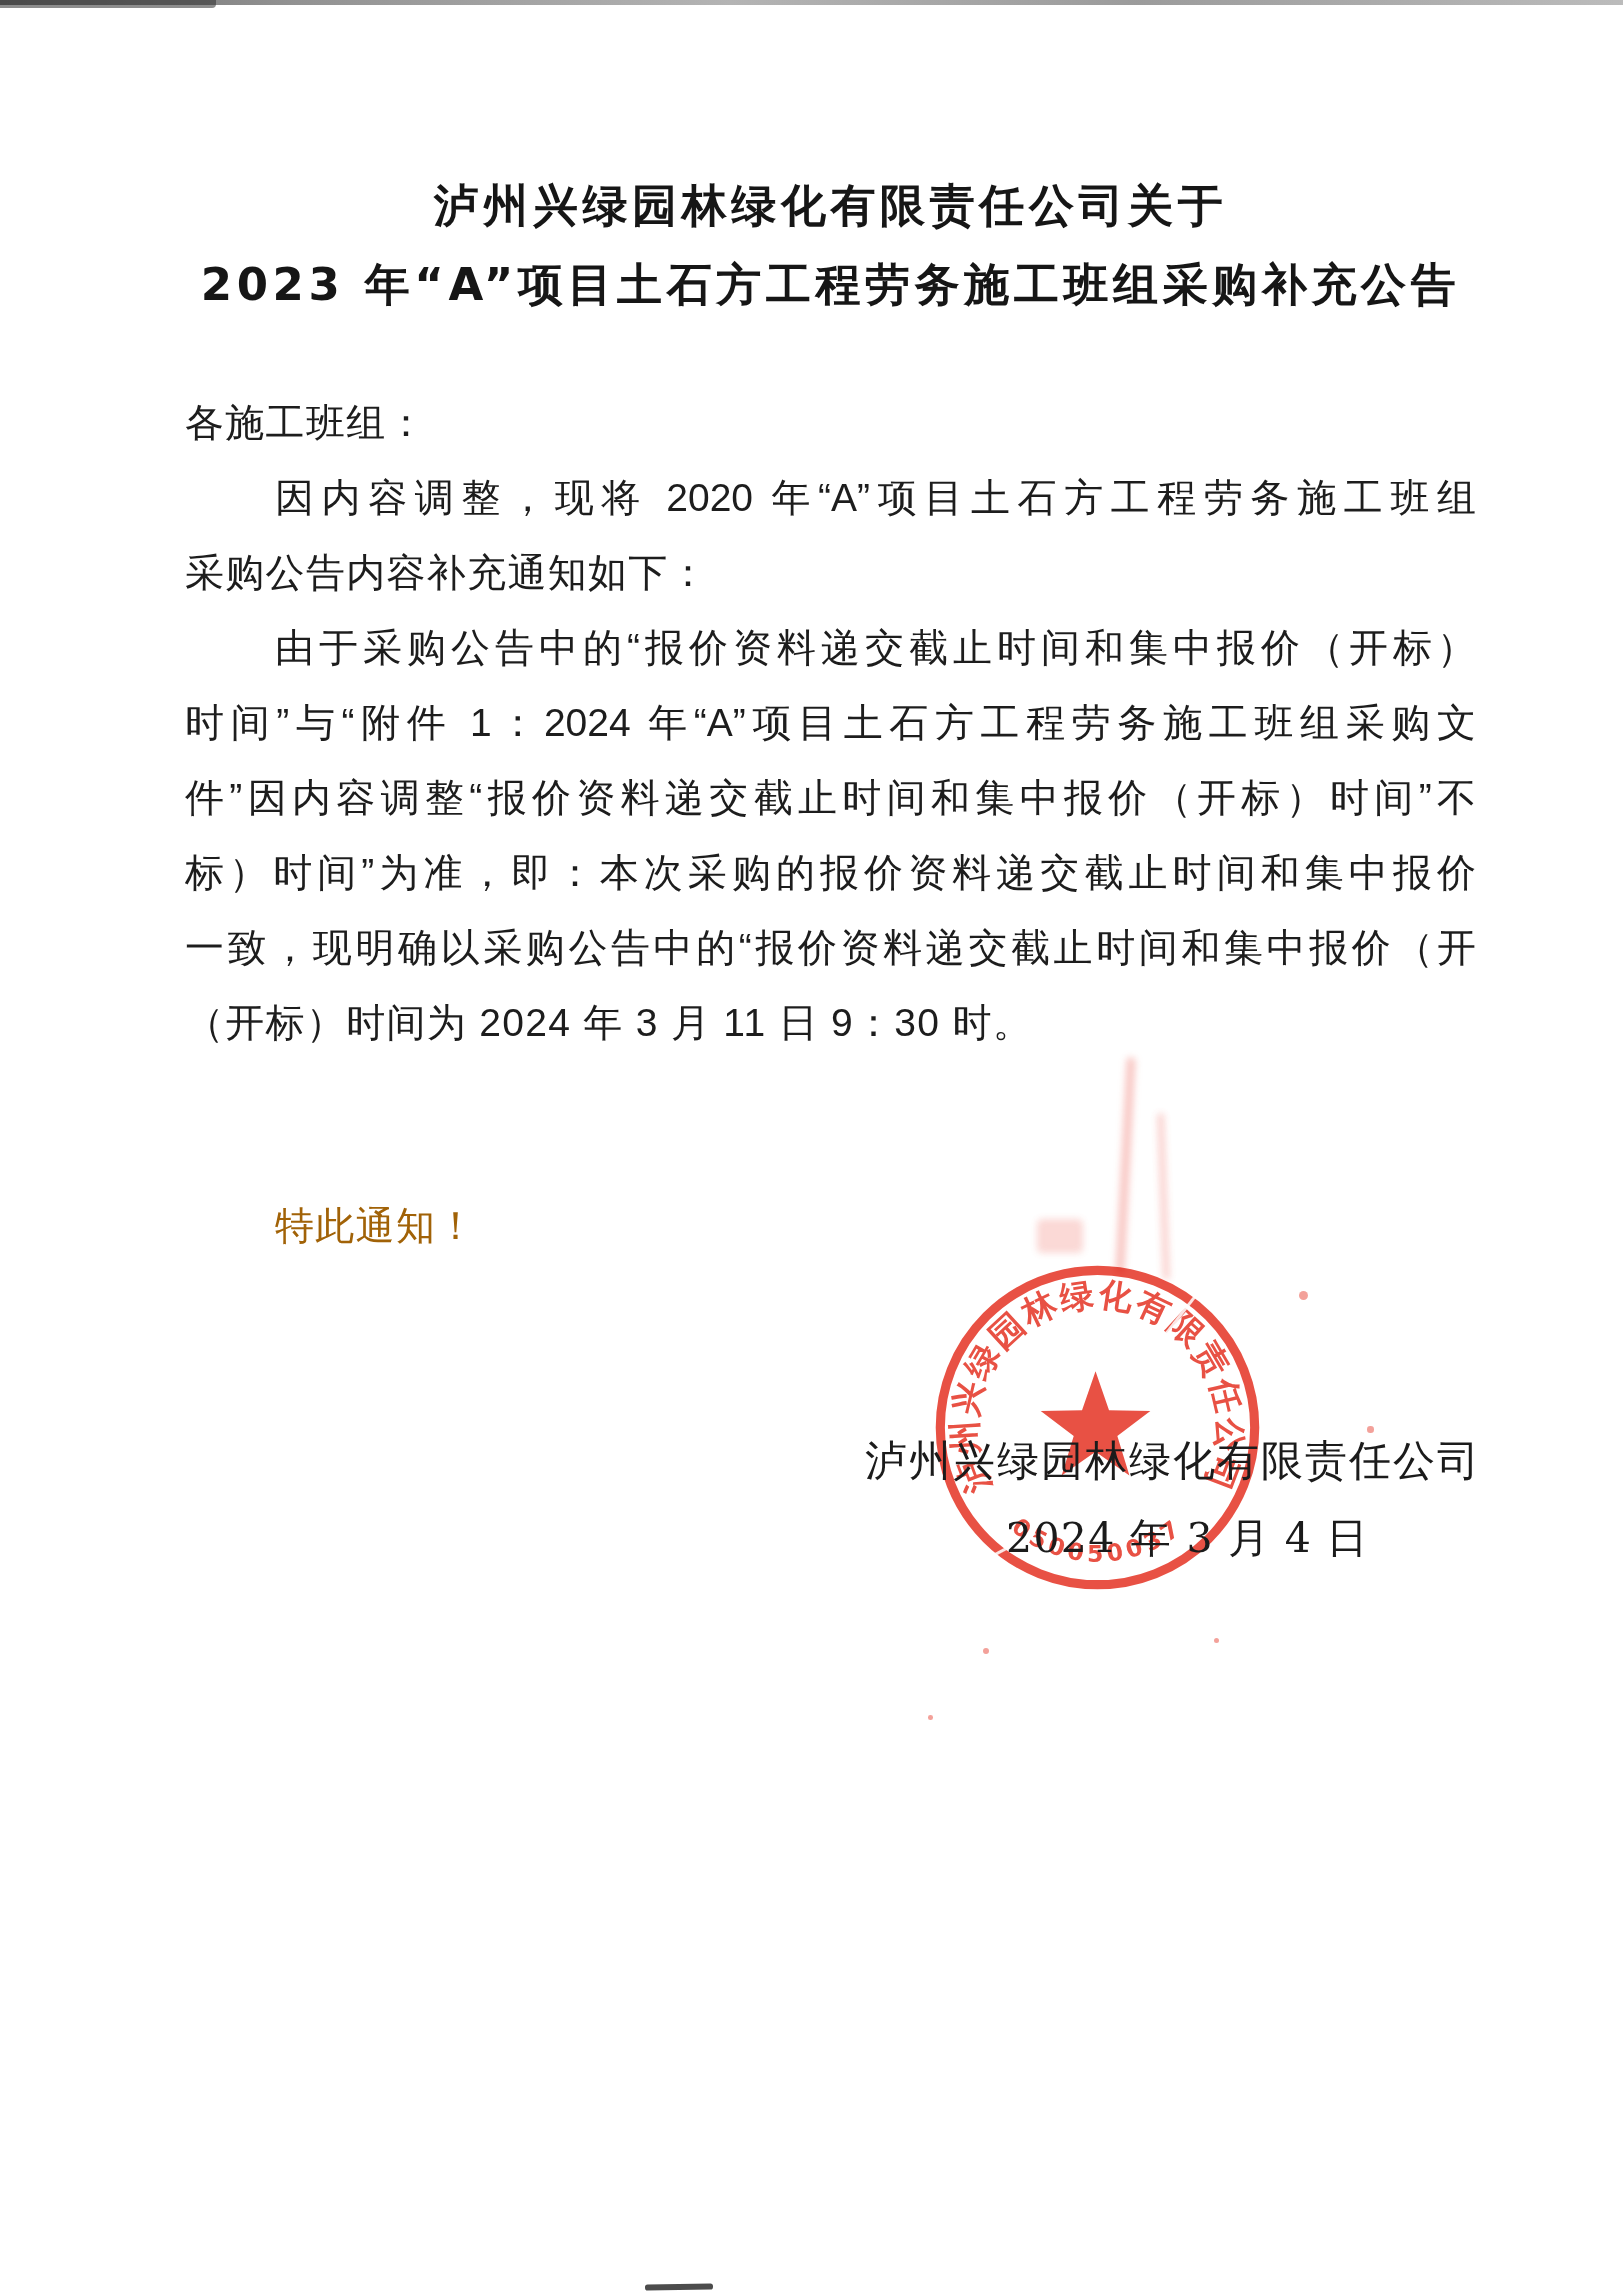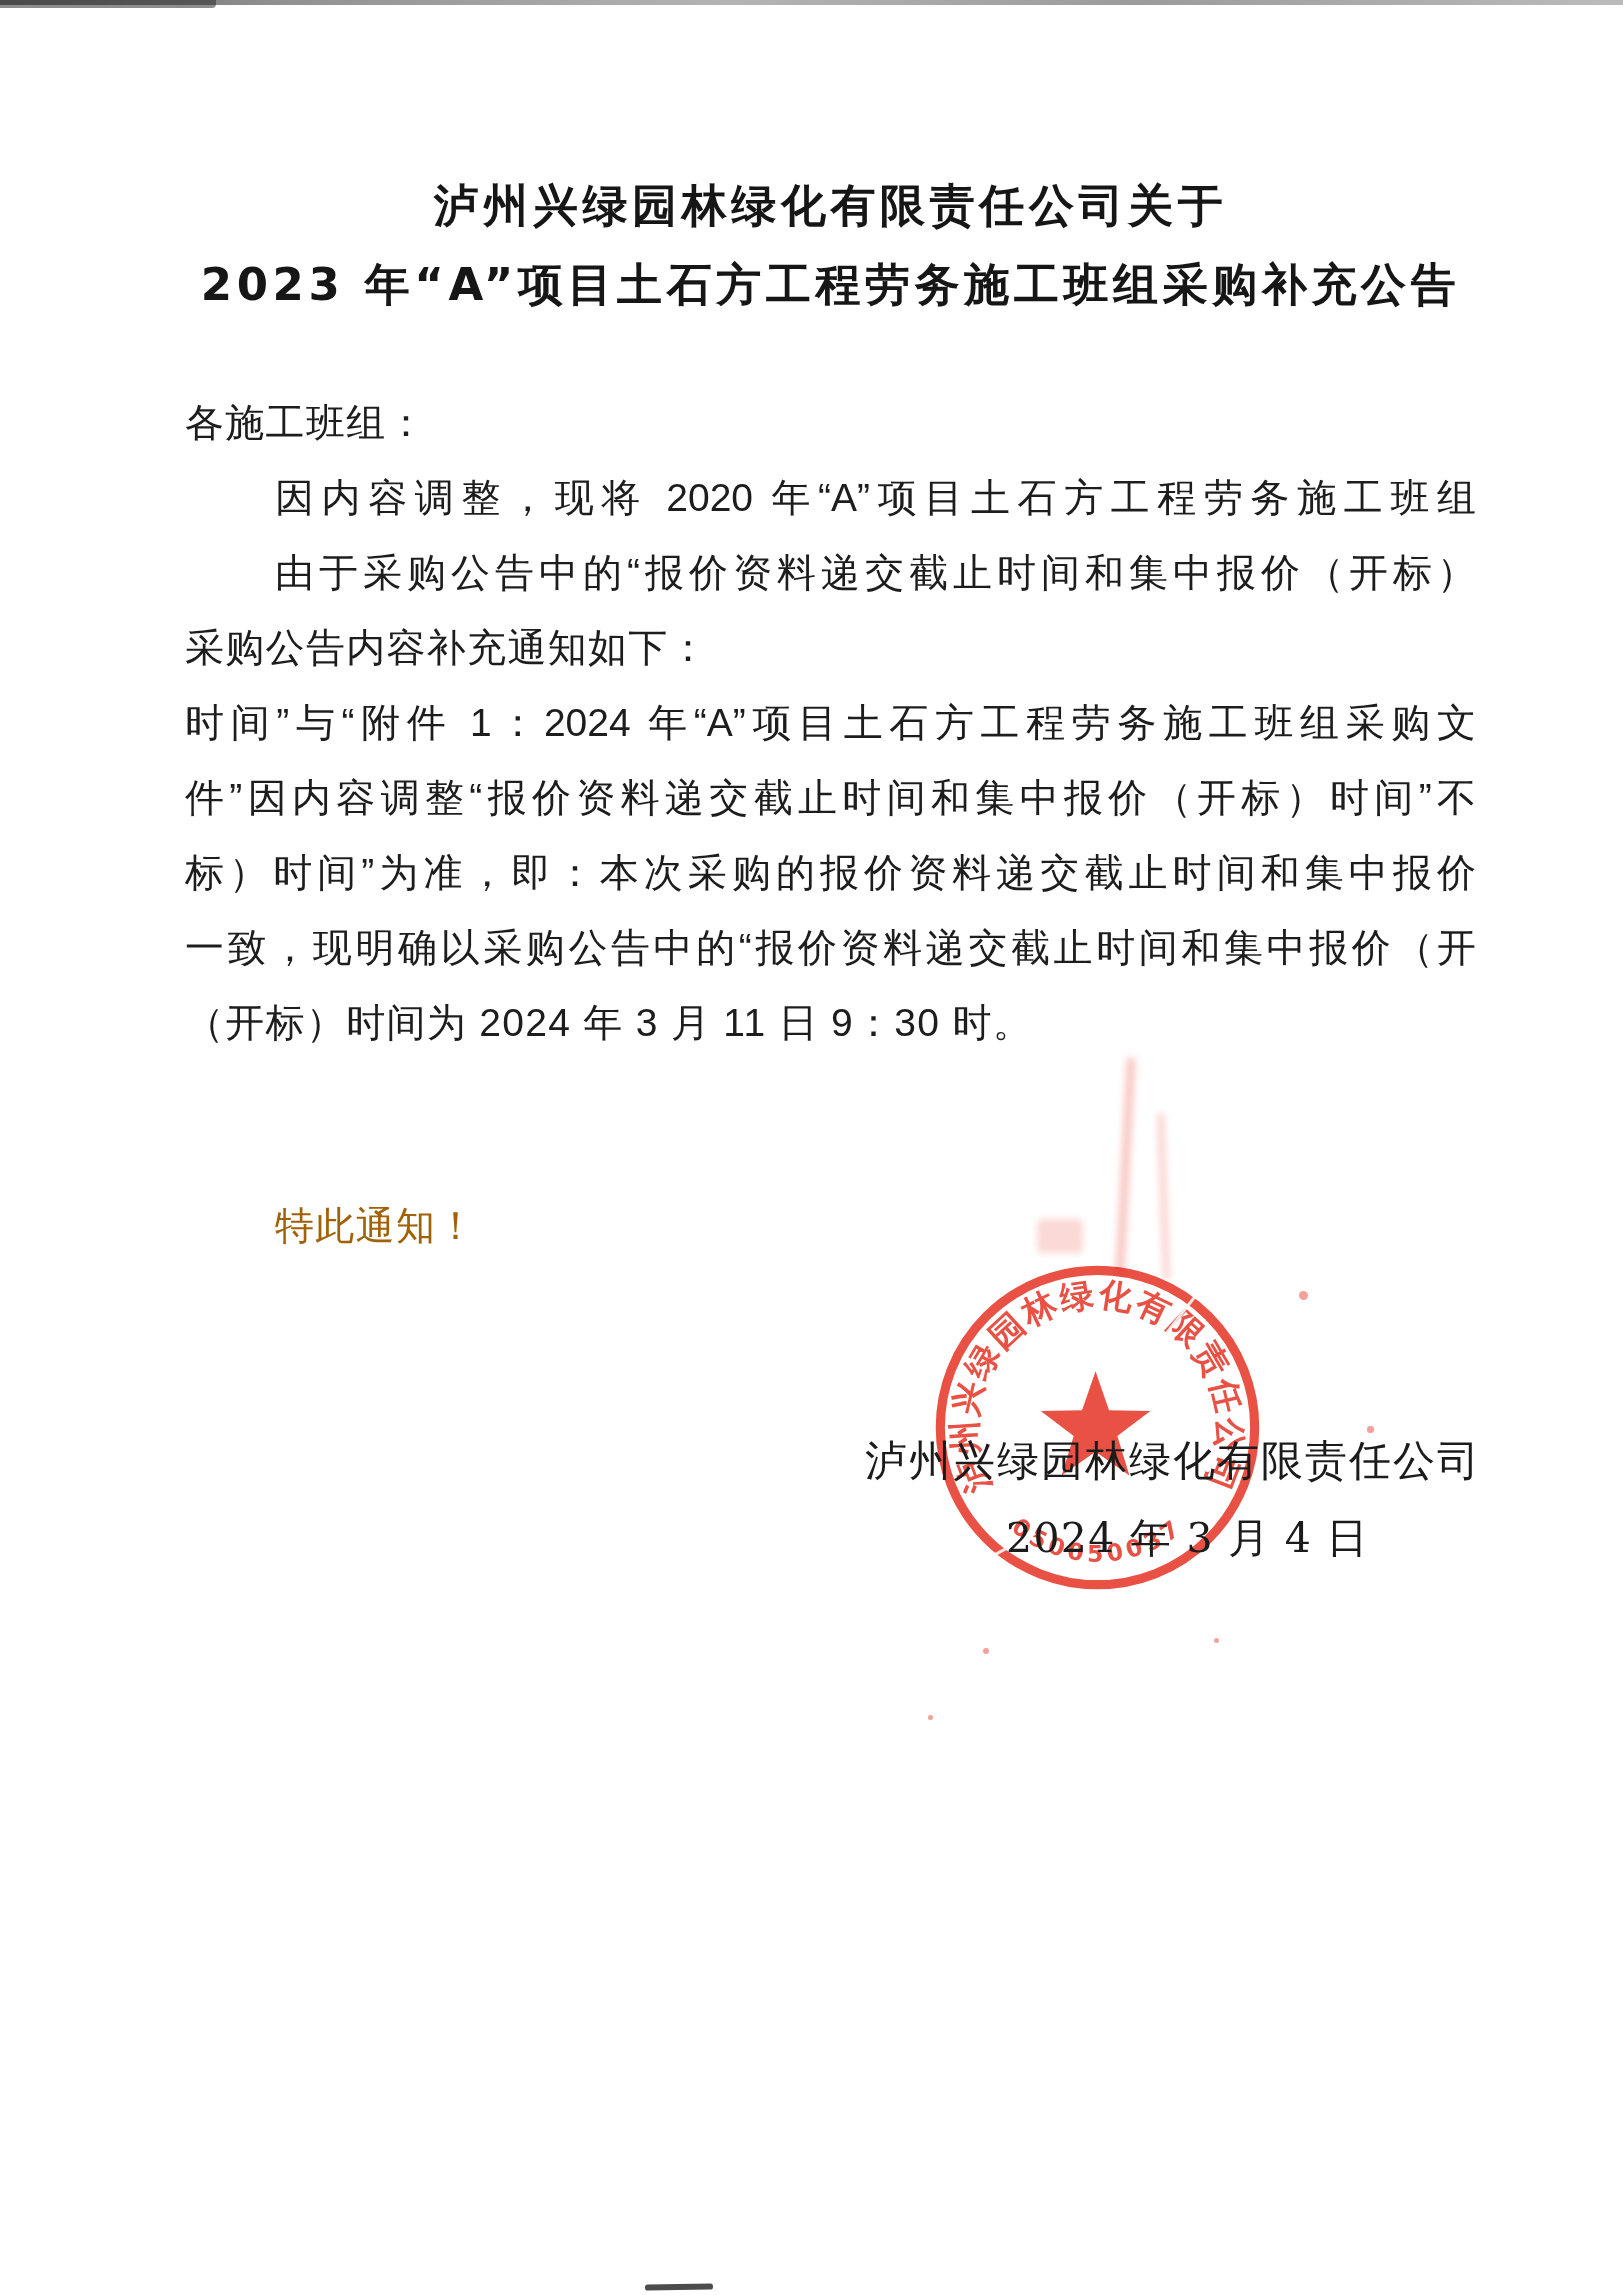--- a/index.html
+++ b/index.html
@@ -113,22 +113,22 @@
   <div class="red-dot" style="left:1214px;top:1638px;width:5.2px;height:5.2px;"></div>
 
   <div class="title-block">
     <div>泸州兴绿园林绿化有限责任公司关于</div>
     <div>2023 年“A”项目土石方工程劳务施工班组采购补充公告</div>
   </div>
 
   <div class="body-block">
     <div class="bline">各施工班组：</div>
     <div class="bline fill indent">因内容调整，现将 2020 年“A”项目土石方工程劳务施工班组</div>
+    <div class="bline">采购公告内容补充通知如下：</div>
     <div class="bline fill indent">由于采购公告中的“报价资料递交截止时间和集中报价（开标）</div>
-    <div class="bline">采购公告内容补充通知如下：</div>
     <div class="bline fill">时间”与“附件 1：2024 年“A”项目土石方工程劳务施工班组采购文</div>
     <div class="bline fill">件”因内容调整“报价资料递交截止时间和集中报价（开标）时间”不</div>
     <div class="bline fill">标）时间”为准，即：本次采购的报价资料递交截止时间和集中报价</div>
     <div class="bline fill">一致，现明确以采购公告中的“报价资料递交截止时间和集中报价（开</div>
     <div class="bline">（开标）时间为 2024 年 3 月 11 日 9：30 时。</div>
   </div>
 
   <div class="closing-line">特此通知！</div>
 
   <div class="stamp">

